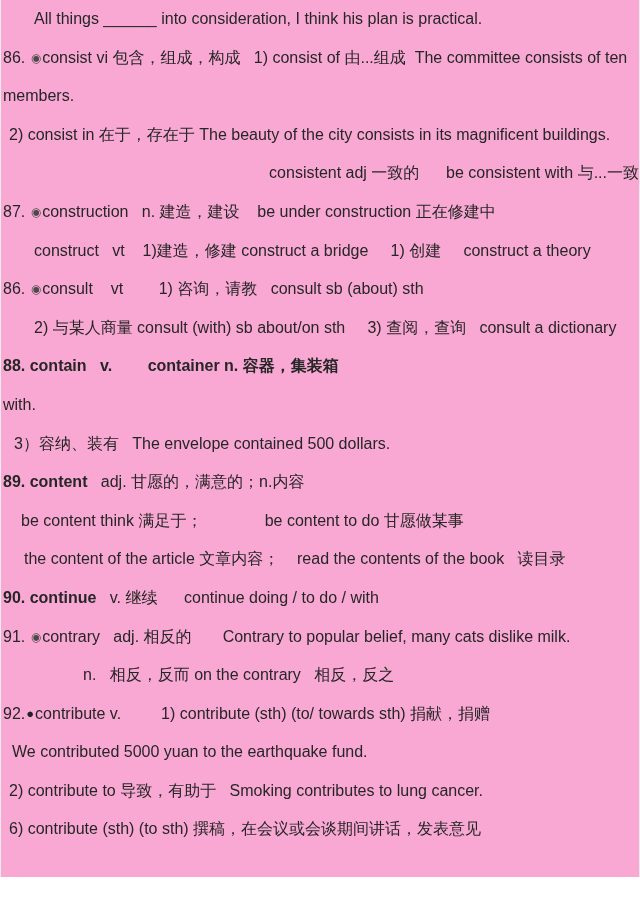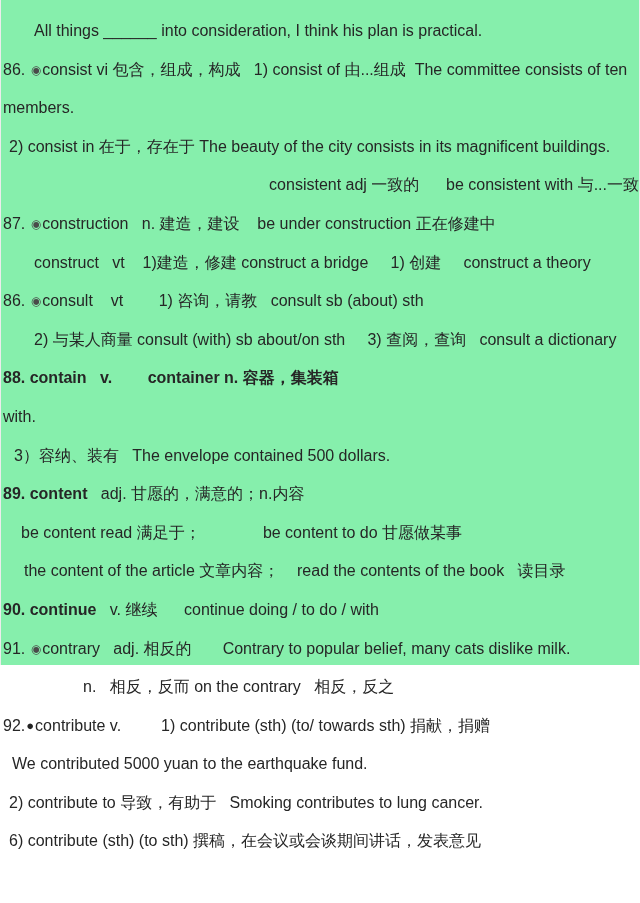--- a/index.html
+++ b/index.html
@@ -3,25 +3,25 @@
 <meta charset="utf-8">
 <style>
   html,body{margin:0;padding:0;}
   body{
     width:640px;height:903px;overflow:hidden;
     background:#ffffff;
     font-family:"Liberation Sans","DejaVu Sans",sans-serif;
   }
   .page{
     box-sizing:border-box;
-    width:640px;height:665px;
-    padding-top:12px;
+    width:640px;height:877px;
+    padding-top:0;
     border-left:1px solid #ececec;
     border-right:1px solid #ececec;
-    background:#86efac;
+    background:#f9a8d4;
     color:#262626;
     font-size:16px;
   }
   .line{
     margin:0;
     line-height:38.6px;
     white-space:pre;
     overflow:hidden;
   }
   .b{font-weight:bold;text-align:right;}
@@ -43,21 +43,21 @@
     <p class="line" style="padding-left: 8px;"><span>2) consist in 在于，存在于 The beauty of the city consists in its magnificent buildings.</span></p>
     <p class="line" style="padding-left: 13px; text-align: right;"><span>consistent adj 一致的      be consistent with 与...一致</span></p>
     <p class="line" style="padding-left: 2px;"><span>87. </span><span class="bullet">◉</span><span>construction   n. 建造，建设    be under construction 正在修建中</span></p>
     <p class="line" style="padding-left: 33px;"><span>construct   vt    1)建造，修建 construct a bridge     1) 创建     construct a theory</span></p>
     <p class="line" style="padding-left: 2px;"><span>86. </span><span class="bullet">◉</span><span>consult    vt        1) 咨询，请教   consult sb (about) sth</span></p>
     <p class="line" style="padding-left: 33px;"><span>2) 与某人商量 consult (with) sb about/on sth     3) 查阅，查询   consult a dictionary</span></p>
     <p class="line" style="padding-left: 2px;"><span class="b">88. contain   v.        container n. 容器，集装箱</span></p>
     <p class="line" style="padding-left: 2px;"><span>with.</span></p>
     <p class="line" style="padding-left: 13px;"><span>3）容纳、装有   The envelope contained 500 dollars.</span></p>
     <p class="line" style="padding-left: 2px;"><span class="b">89. content</span><span>   adj. 甘愿的，满意的；n.内容</span></p>
-    <p class="line" style="padding-left: 20px;"><span>be content read 满足于；              be content to do 甘愿做某事</span></p>
+    <p class="line" style="padding-left: 20px;"><span>be content think 满足于；              be content to do 甘愿做某事</span></p>
     <p class="line" style="padding-left: 23px;"><span>the content of the article 文章内容；    read the contents of the book   读目录</span></p>
     <p class="line" style="padding-left: 2px;"><span class="b">90. continue</span><span>   v. 继续      continue doing / to do / with</span></p>
     <p class="line" style="padding-left: 2px;"><span>91. </span><span class="bullet">◉</span><span>contrary   adj. 相反的       Contrary to popular belief, many cats dislike milk.</span></p>
     <p class="line" style="padding-left: 82px;"><span>n.   相反，反而 on the contrary   相反，反之</span></p>
     <p class="line" style="padding-left: 2px;"><span>92.</span><span class="bullet solid">●</span><span>contribute v.         1) contribute (sth) (to/ towards sth) 捐献，捐赠</span></p>
     <p class="line" style="padding-left: 11px;"><span>We contributed 5000 yuan to the earthquake fund.</span></p>
     <p class="line" style="padding-left: 8px;"><span>2) contribute to 导致，有助于   Smoking contributes to lung cancer.</span></p>
     <p class="line" style="padding-left: 8px;"><span>6) contribute (sth) (to sth) 撰稿，在会议或会谈期间讲话，发表意见</span></p>
   </main>
 

